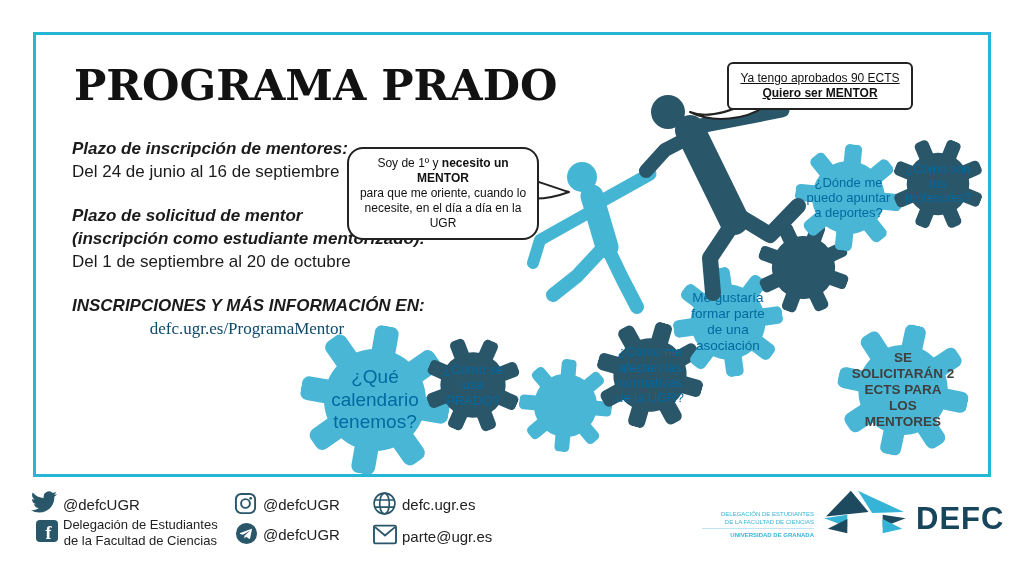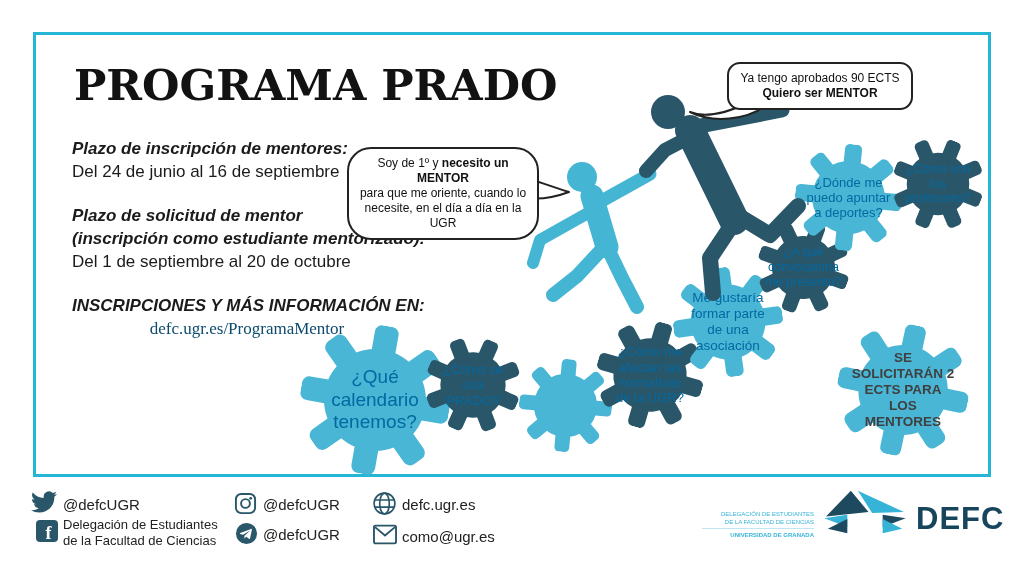--- a/index.html
+++ b/index.html
@@ -10,33 +10,33 @@
   .board{position:absolute;left:33px;top:32px;width:952px;height:439px;
     border:3px solid #25b6d6;background:#fff;z-index:0;}
   .title{position:absolute;left:74px;top:60px;z-index:2;
     font-family:"DejaVu Serif",serif;font-weight:bold;font-size:43px;color:#121212;}
   .info{position:absolute;left:72px;top:137px;width:362px;z-index:2;
     font-size:17px;line-height:23px;color:#1b1b1b;}
   .info .b{font-weight:bold;font-style:italic;}
   .sp{height:21px;}
   .link{color:#0c4a6e;text-align:center;width:350px;cursor:pointer;font-family:Liberation Serif, serif;}
   
-  .bubble{position:absolute;background:#fff;border:2px solid #222;border-radius:24px;
+  .bubble{position:absolute;background:#fff;border:2px solid #222;border-radius:16px;
     text-align:center;font-size:12px;line-height:15px;color:#111;padding:7px 6px;z-index:6;}
   #bubble-mentee{left:347px;top:147px;width:176px;}
-  #bubble-mentor{left:727px;top:62px;width:170px;border-radius:13px;}
+  #bubble-mentor{left:727px;top:62px;width:170px;border-radius:6px;text-decoration:underline;}
   .bubble b{font-weight:bold;}
   
   .gear{position:absolute;display:flex;align-items:center;justify-content:center;z-index:1;}
   .gshape{position:absolute;left:0;top:0;width:100%;height:100%;fill:currentColor;}
   .glabel{position:relative;z-index:2;color:#0369a1;text-align:center;line-height:1.18;}
   
   #figures{position:absolute;left:500px;top:85px;width:330px;height:260px;z-index:3;}
   
-  .f-item{position:absolute;z-index:2;}
+  .f-item{position:absolute;z-index:2;text-align:center;}
   .f-label{font-size:15px;color:#222;}
   .f-label2{font-size:13px;line-height:16px;color:#222;}
   .ficon{color:#2a5669;display:block;}
   .logo-small{position:absolute;left:702px;top:510px;width:112px;text-align:right;
     color:#35b4d8;font-size:6px;line-height:8px;z-index:2;}
   .logo-small .bold{font-weight:bold;border-top:1px solid #bfe6f2;margin-top:2px;padding-top:2px;}
   .wordmark{position:absolute;left:916px;top:501px;z-index:2;
     font-size:31px;font-weight:bold;letter-spacing:1px;color:#16455c;}
 </style>
 </head>
@@ -98,21 +98,20 @@
 <div class="gear" style="left:673px;top:267px;width:110px;height:110px;color:#49b6d5">
   <svg class="gshape" style="transform:rotate(-8deg)" viewBox="0 0 100 100">
       <use href="#gear-symbol"></use>
     </svg>
   <span class="glabel" style="font-size:13.5px;width:86px">Me gustaría formar parte de una asociación</span>
 </div>
 <div class="gear" style="left:757px;top:221px;width:93px;height:93px;color:#2a5669">
   <svg class="gshape" style="transform:rotate(20deg)" viewBox="0 0 100 100">
       <use href="#gear-symbol"></use>
     </svg>
-  <span class="glabel" style="font-size:12.5px;width:80px">¿A qué convocatoria me presento?</span>
 </div>
 <div class="gear" style="left:795px;top:144px;width:107px;height:107px;color:#49b6d5">
   <svg class="gshape" style="transform:rotate(6deg)" viewBox="0 0 100 100">
       <use href="#gear-symbol"></use>
     </svg>
   <span class="glabel" style="font-size:13px;width:92px">¿Dónde me puedo apuntar a deportes?</span>
 </div>
 <div class="gear" style="left:892px;top:138px;width:92px;height:92px;color:#2a5669">
   <svg class="gshape" style="transform:rotate(22deg)" viewBox="0 0 100 100">
       <use href="#gear-symbol"></use>
@@ -211,21 +210,21 @@
 <div class="f-item f-label" style="left:402px;top:496px">defc.ugr.es</div>
 
 <div class="f-item" style="left:372px;top:524px">
   <svg class="ficon" width="26" height="21" viewBox="0 0 24 20">
       <g fill="none" stroke="currentColor" stroke-width="1.8">
         <rect x="1.5" y="1.5" width="21" height="17" rx="1.5"></rect>
         <path d="M2.5 3 12 11 21.5 3"></path>
       </g>
     </svg>
 </div>
-<div class="f-item f-label" style="left:402px;top:528px">como@ugr.es</div>
+<div class="f-item f-label" style="left:402px;top:528px">parte@ugr.es</div>
 
 <div class="logo-small">
   <div>DELEGACIÓN DE ESTUDIANTES</div>
   <div>DE LA FACULTAD DE CIENCIAS</div>
   <div class="bold">UNIVERSIDAD DE GRANADA</div>
 </div>
 
 <svg style="position:absolute;left:820px;top:489px;z-index:2" width="90" height="62" viewBox="0 0 100 70">
   <polygon points="34,2 54,26 6,31" fill="#1d4a5e"></polygon>
   <polygon points="42,2 94,26 58,27" fill="#35b4d8"></polygon>

